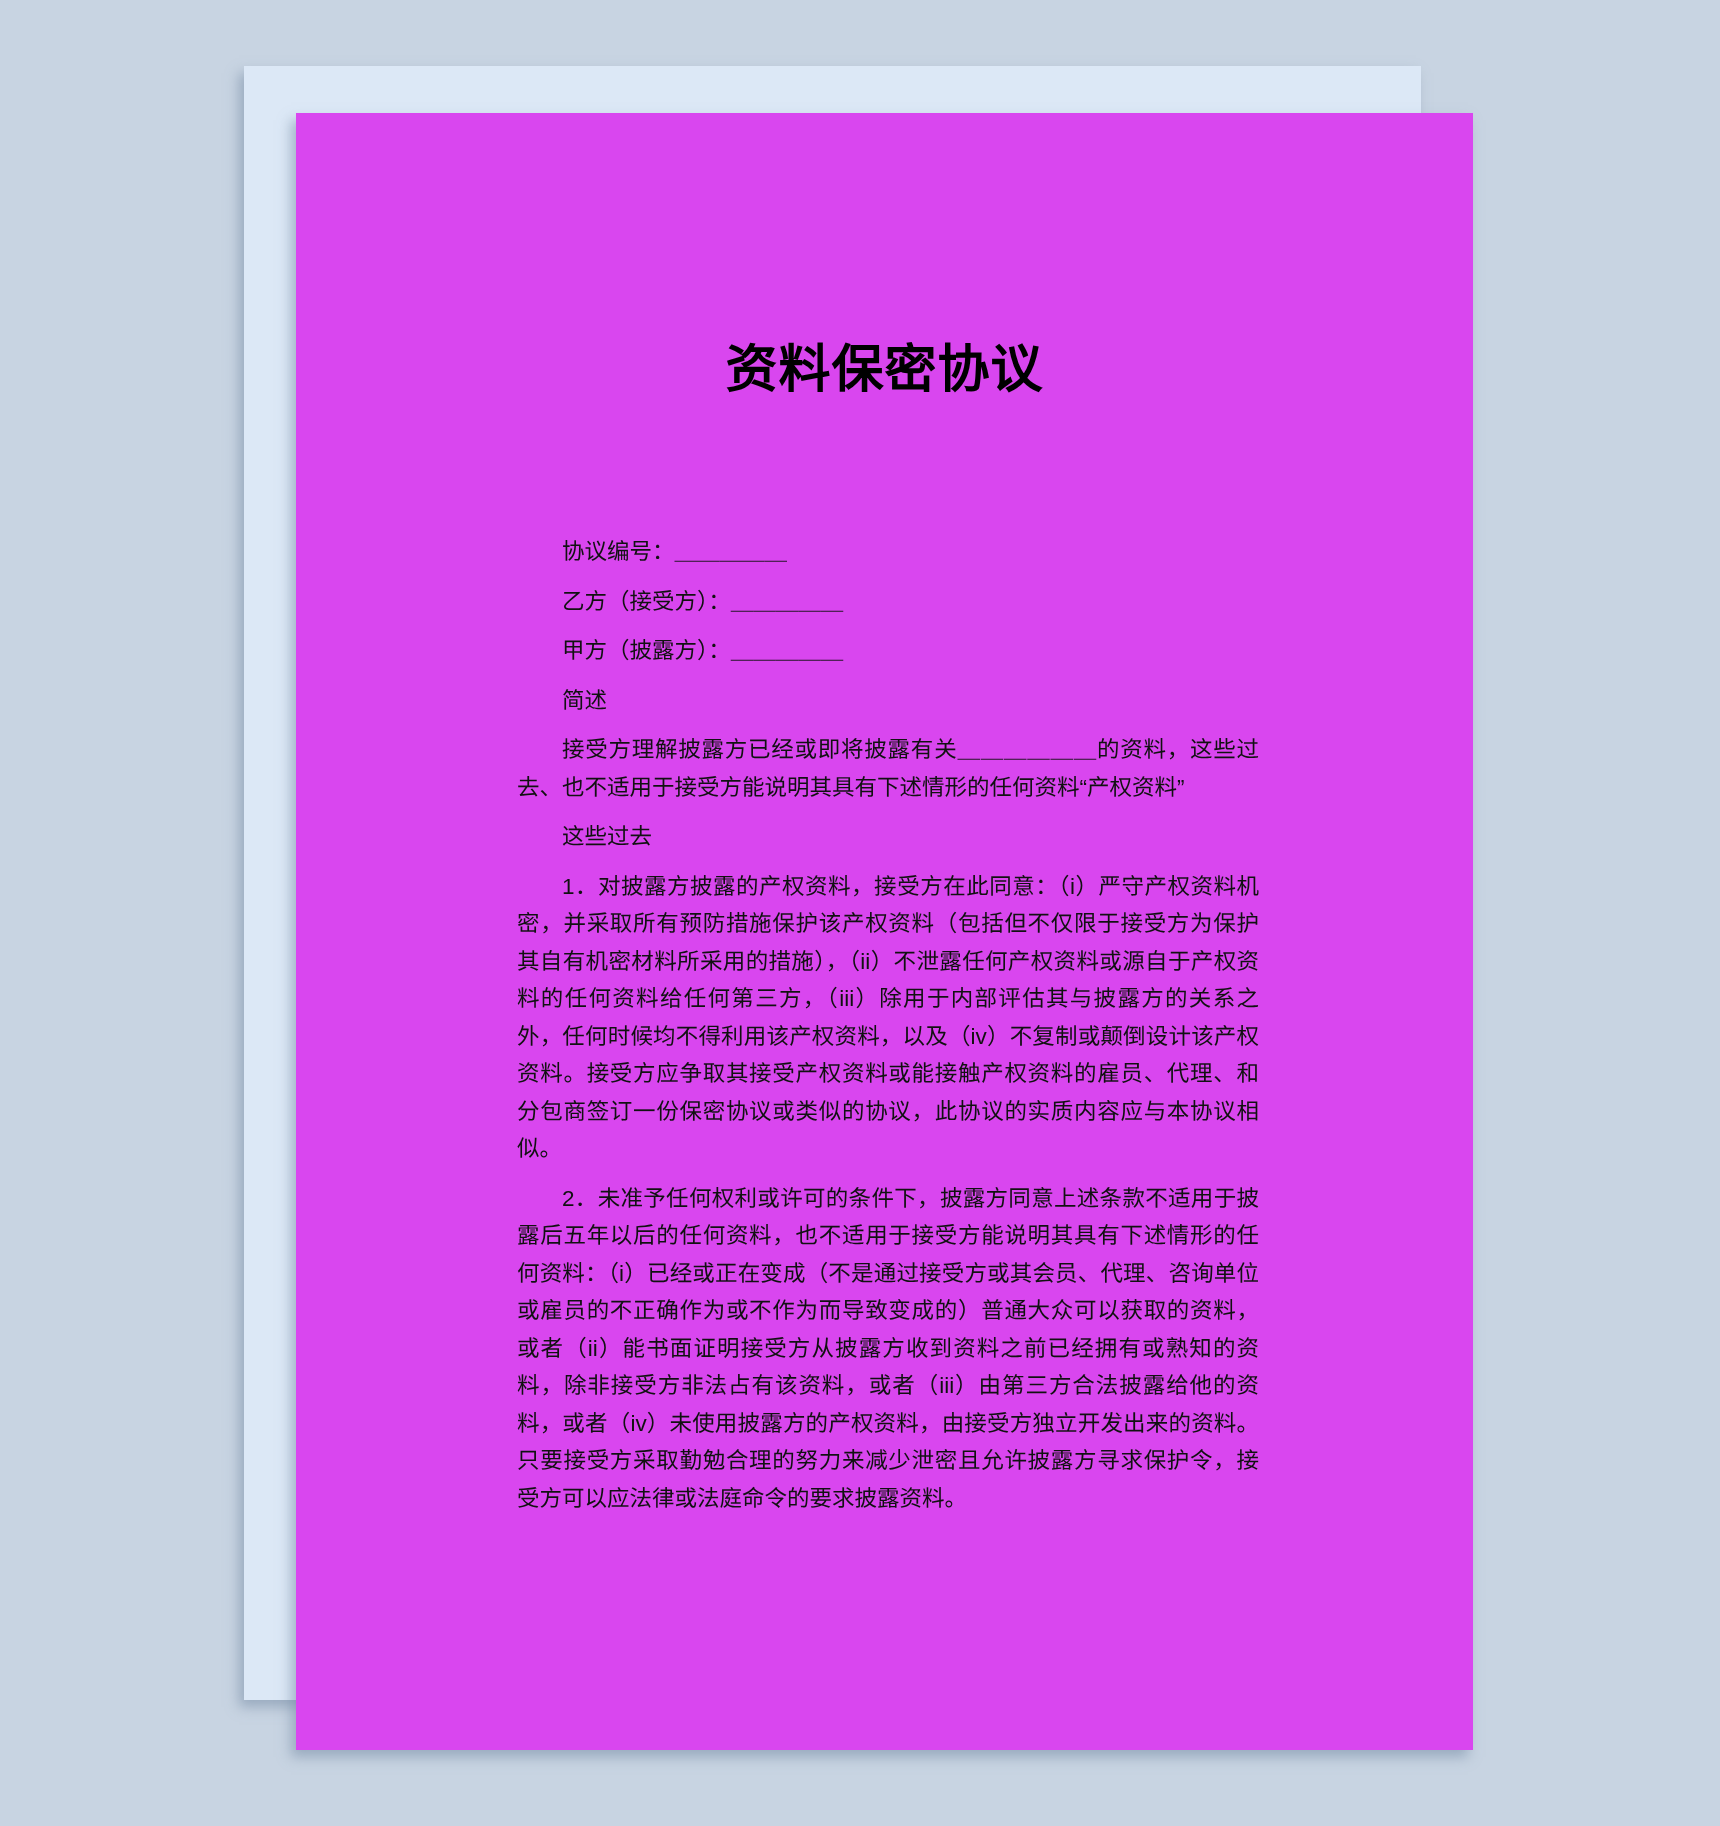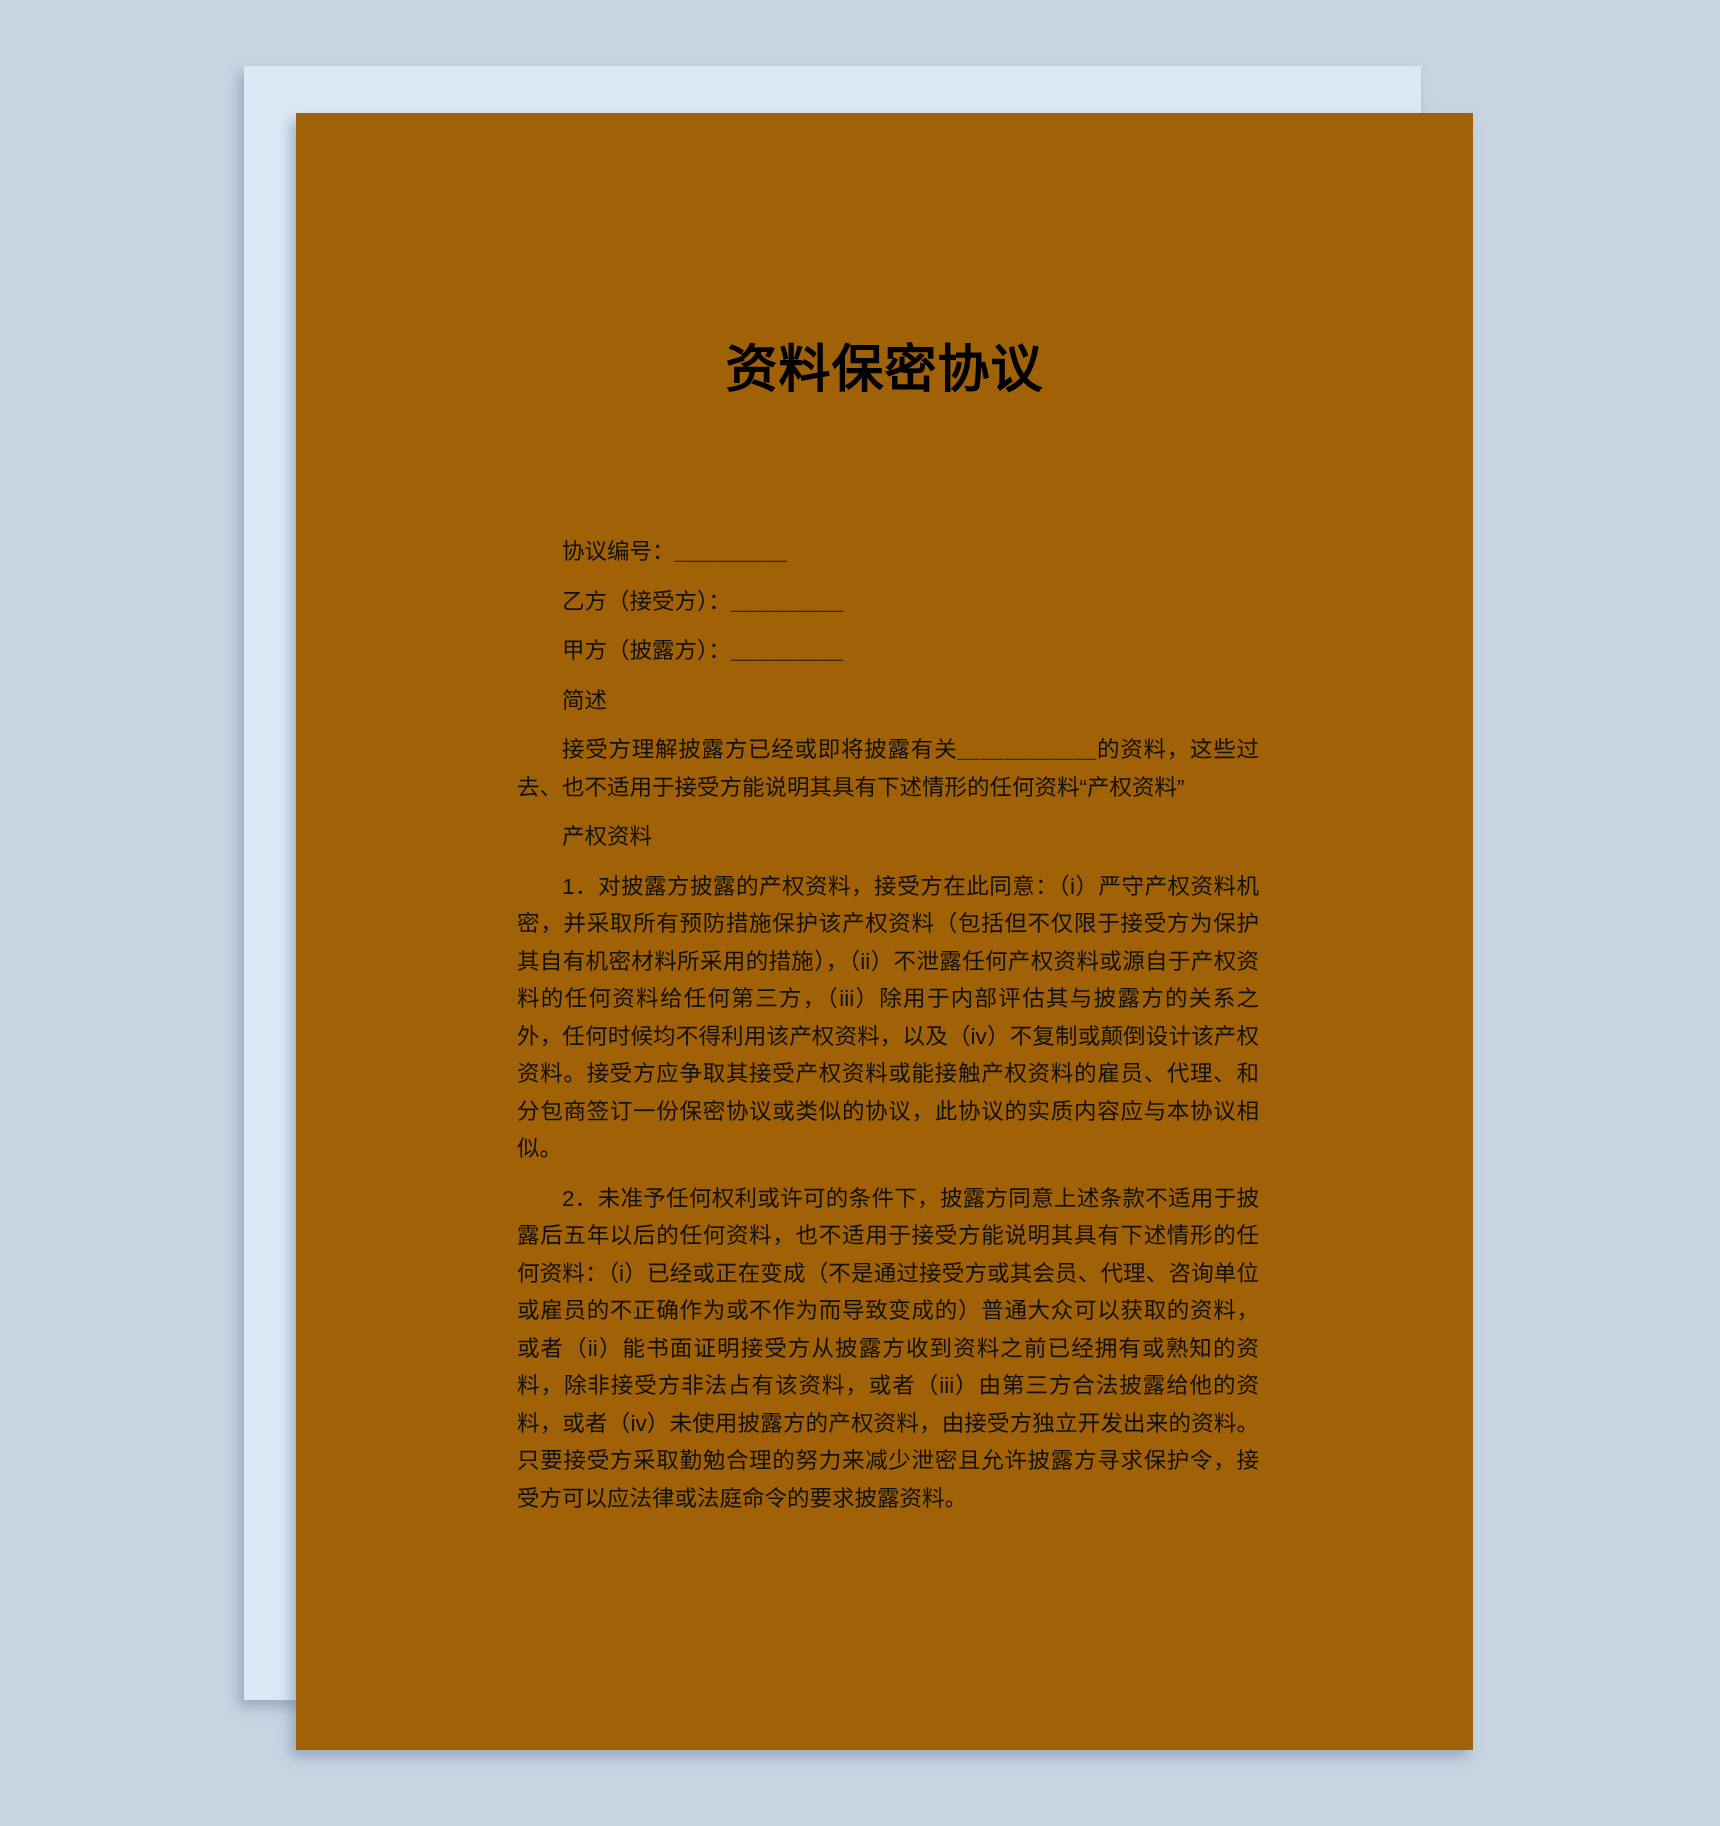--- a/index.html
+++ b/index.html
@@ -23,21 +23,21 @@
     height: 1634px;
     background: #dce8f6;
     box-shadow: -5px 7px 12px rgba(114, 136, 162, 0.55);
   }
   .page {
     position: absolute;
     left: 296px;
     top: 113px;
     width: 1177px;
     height: 1637px;
-    background: #a16207;
+    background: #d946ef;
     box-shadow: -5px 7px 12px rgba(114, 136, 162, 0.55);
     color: #000000;
   }
   .doc-title {
     margin: 226px 0 0 0;
     text-align: center;
     font-size: 52px;
     line-height: 60px;
     font-weight: 900;
     letter-spacing: 1px;
@@ -76,21 +76,21 @@
       <div class="line">协议编号：＿＿＿＿＿</div>
 
       <div class="line">乙方（接受方）：＿＿＿＿＿</div>
 
       <div class="line">甲方（披露方）：＿＿＿＿＿</div>
 
       <div class="line">简述</div>
 
       <p>接受方理解披露方已经或即将披露有关＿＿＿＿＿＿的资料，这些过去、也不适用于接受方能说明其具有下述情形的任何资料“产权资料”</p>
 
-      <div class="line">产权资料</div>
+      <div class="line">这些过去</div>
 
       <p>1．对披露方披露的产权资料，接受方在此同意：（i）严守产权资料机密，并采取所有预防措施保护该产权资料（包括但不仅限于接受方为保护其自有机密材料所采用的措施），（ii）不泄露任何产权资料或源自于产权资料的任何资料给任何第三方，（iii）除用于内部评估其与披露方的关系之外，任何时候均不得利用该产权资料，以及（iv）不复制或颠倒设计该产权资料。接受方应争取其接受产权资料或能接触产权资料的雇员、代理、和分包商签订一份保密协议或类似的协议，此协议的实质内容应与本协议相似。</p>
 
       <p>2．未准予任何权利或许可的条件下，披露方同意上述条款不适用于披露后五年以后的任何资料，也不适用于接受方能说明其具有下述情形的任何资料：（i）已经或正在变成（不是通过接受方或其会员、代理、咨询单位或雇员的不正确作为或不作为而导致变成的）普通大众可以获取的资料，或者（ii）能书面证明接受方从披露方收到资料之前已经拥有或熟知的资料，除非接受方非法占有该资料，或者（iii）由第三方合法披露给他的资料，或者（iv）未使用披露方的产权资料，由接受方独立开发出来的资料。只要接受方采取勤勉合理的努力来减少泄密且允许披露方寻求保护令，接受方可以应法律或法庭命令的要求披露资料。</p>
 
 
     </div>
   </div>
 </div>
 

